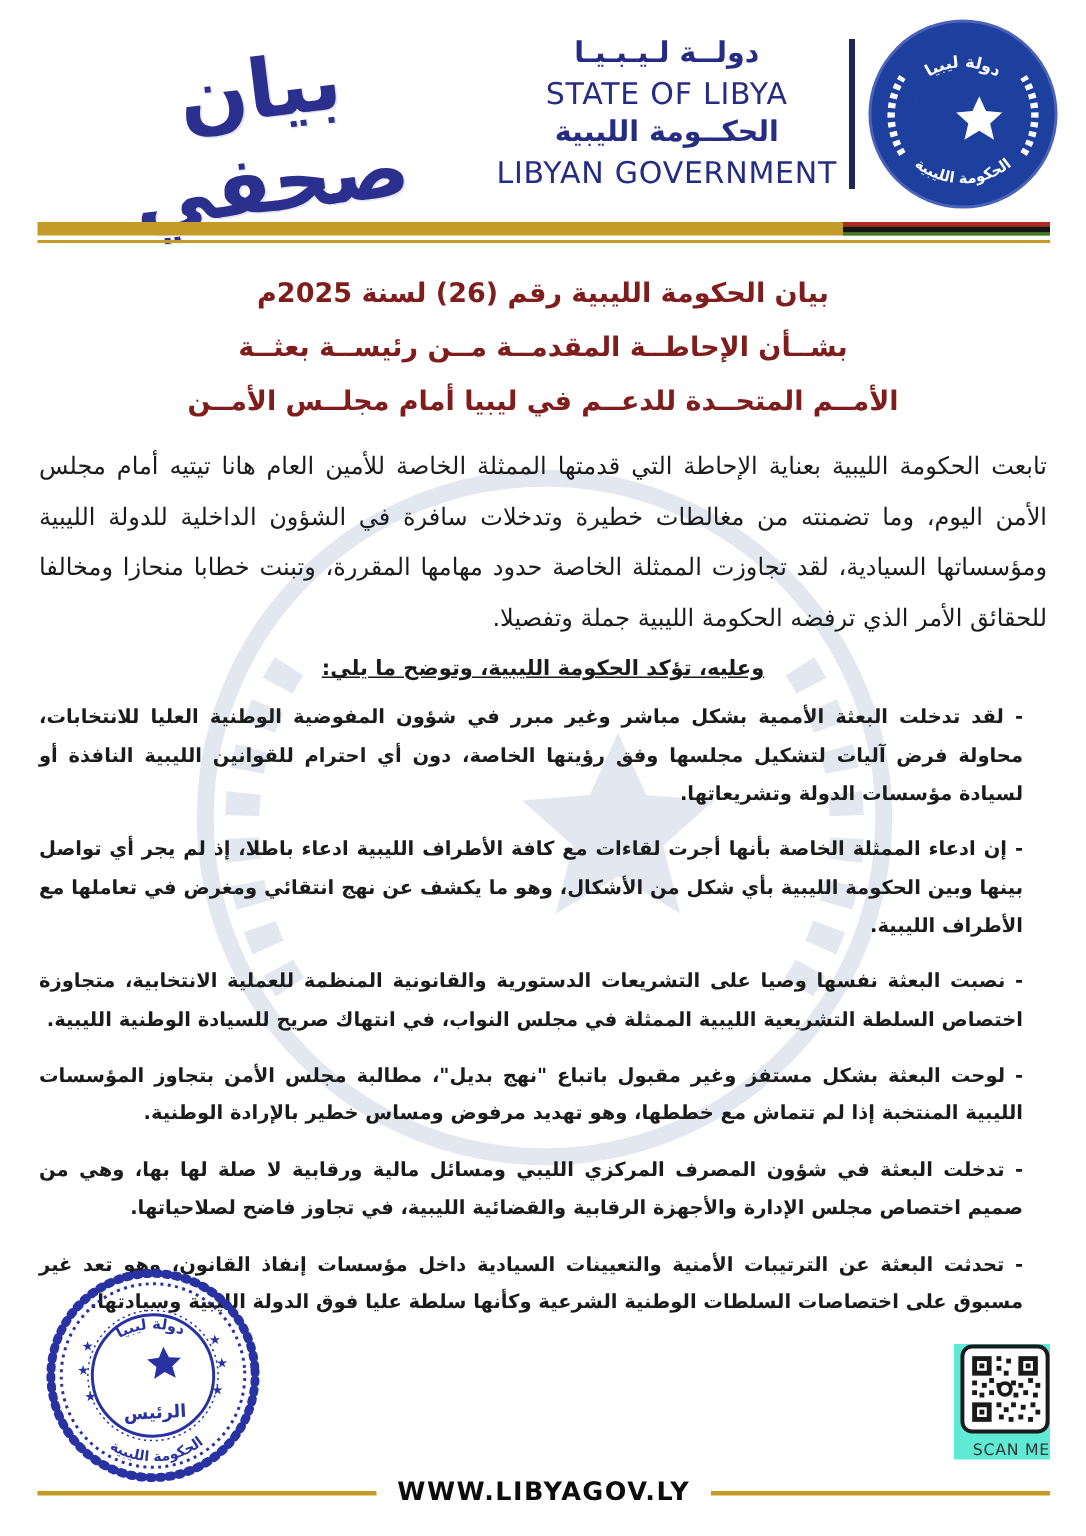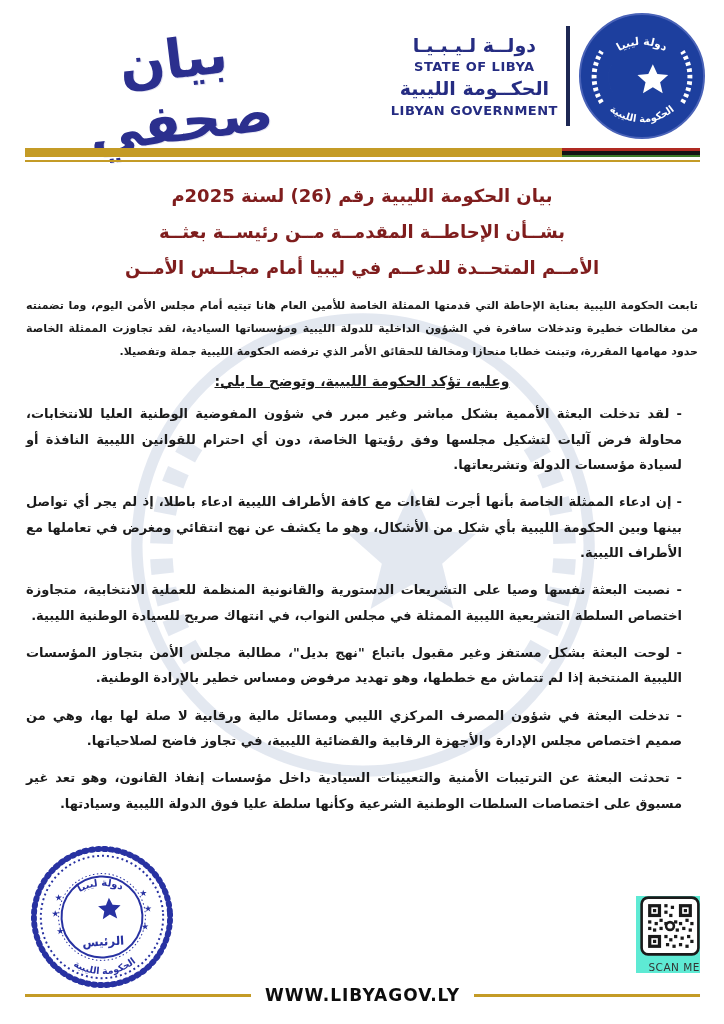--- a/index.html
+++ b/index.html
@@ -13,37 +13,37 @@
   .header{position:absolute;top:10px;left:0;width:724px;height:138px;}
   .callig{
     position:absolute;left:42px;top:18px;width:270px;text-align:center;
     font-size:54px;font-weight:bold;color:#2b2f8e;
     transform:rotate(-7deg);letter-spacing:2px;
     text-shadow:1px 1px 0 #2b2f8e22;
   }
   .org-block{position:absolute;right:18px;top:2px;display:flex;align-items:center;gap:8px;}
   .org-lines{display:flex;flex-direction:column;align-items:center;line-height:1.35;color:#252c82;text-align:center;}
   .org-ar{font-size:19px;font-weight:bold;}
-  .org-en{font-size:13px;font-weight:bold;letter-spacing:.5px;}
+  .org-en{font-size:20px;font-weight:normal;letter-spacing:.5px;}
   .vbar{width:4px;height:100px;background:#1d2753;}
   .logo-wrap{width:128px;height:128px;}
   
   .divider{position:absolute;top:148px;left:25px;width:675px;height:9px;background:#c49b26;display:flex;}
   .divider .spacer{flex:1;}
   .flag-seg{width:138px;height:9px;display:flex;flex-direction:column;}
   .flag-seg .r{height:2.5px;background:#b02a22;}
   .flag-seg .k{height:4px;background:#151515;}
   .flag-seg .g{height:2.5px;background:#3c7a28;}
   .thinline{position:absolute;top:160px;left:25px;width:675px;height:2px;background:#c49b26;}
   
   .watermark{position:absolute;left:118px;top:300px;width:490px;height:490px;opacity:.5;pointer-events:none;}
   
   .main{position:absolute;top:178px;left:26px;width:672px;direction:rtl;}
   .title{ text-align:center;font-weight:bold;font-size:18px;line-height:2.0;color:#7f1d1d;margin:0 0 8px 0;}
-  .intro{font-size:11px;font-weight:bold;line-height:2.1;text-align:justify;margin:4px 0 10px 0;}
+  .intro{font-size:16px;font-weight:normal;line-height:2.1;text-align:justify;margin:4px 0 10px 0;}
   .subtitle{text-align:center;font-size:14px;font-weight:bold;text-decoration:underline;margin:8px 0 2px 0;}
   .bullets .bullet{font-size:13px;font-weight:bold;line-height:1.95;text-align:justify;margin:12px 16px 0 0;}
   
   .stamp{position:absolute;left:26px;top:843px;width:152px;height:148px;z-index:5;transform:rotate(-3deg);}
   .issued{position:absolute;top:938px;left:0;width:724px;text-align:center;direction:rtl;
           font-size:15px;font-weight:bold;color:#111;}
   .www-row{position:absolute;top:969px;left:25px;width:675px;display:flex;align-items:center;z-index:2;}
   .www-row .gline{flex:1;height:3px;background:#c49b26;}
   .www-label{margin:16px 14px;font-size:17px;font-weight:bold;letter-spacing:1px;color:#0d0d0d;}
   .email{position:absolute;top:1030px;left:0;width:724px;text-align:center;

